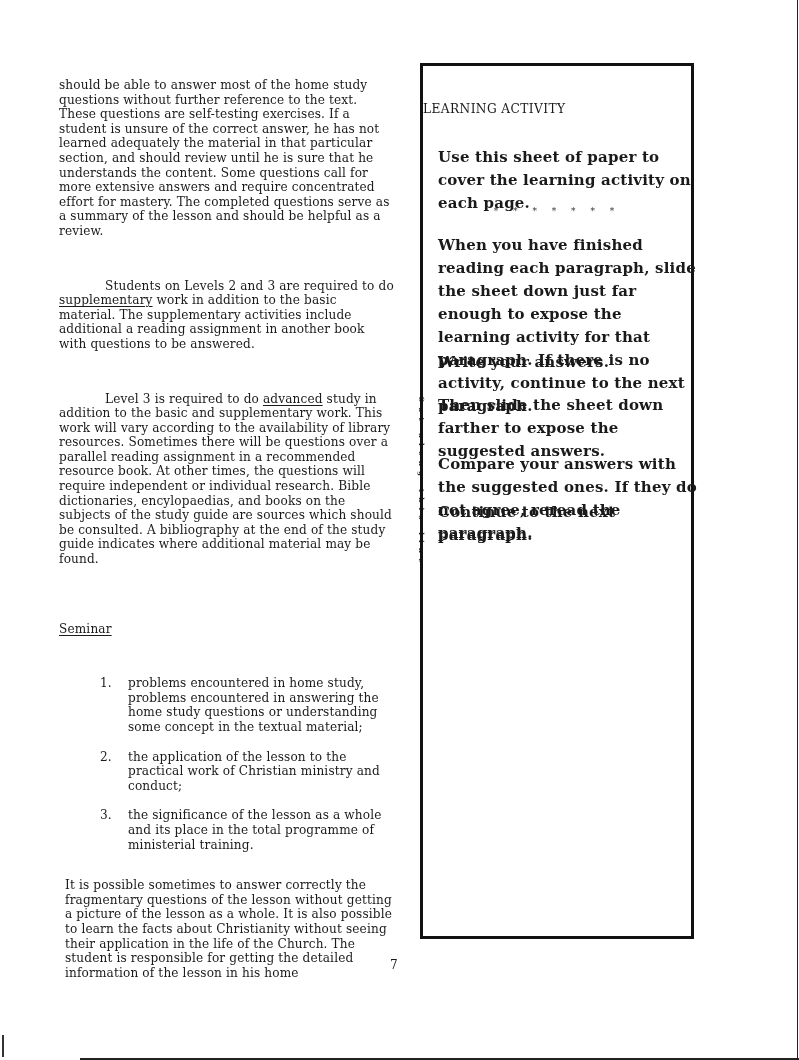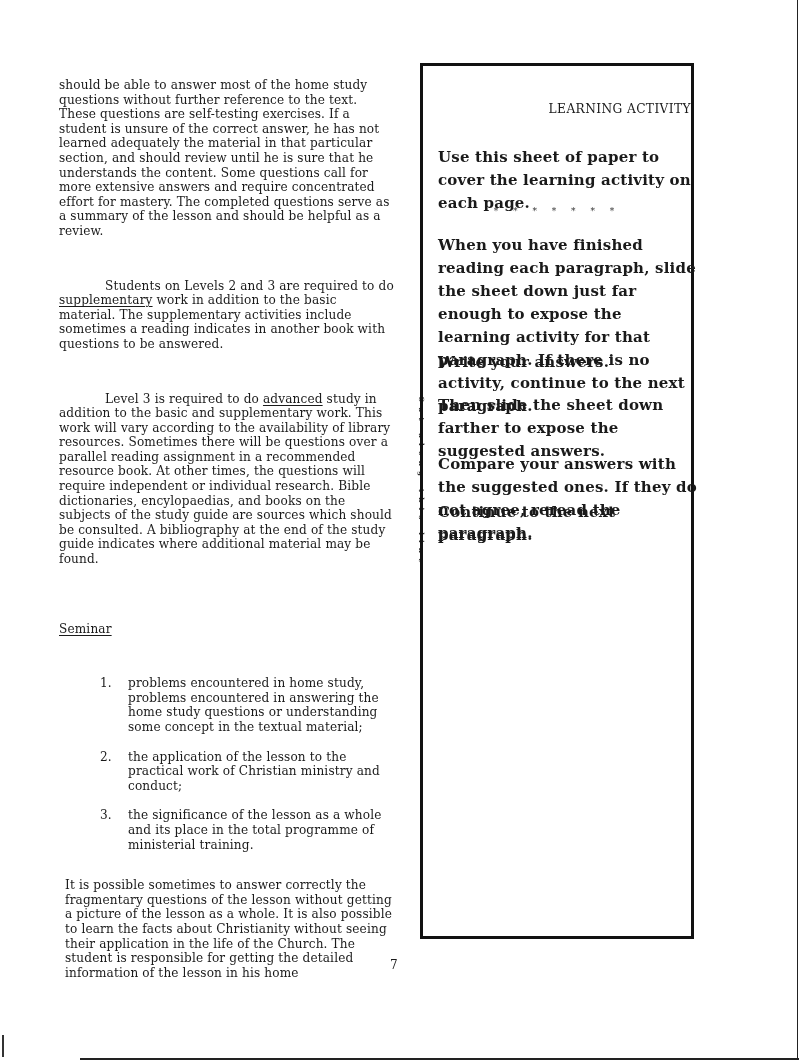--- a/index.html
+++ b/index.html
@@ -21,39 +21,39 @@
   .list li { position: relative; padding-left: 81px; width: 270px; }
   .list li .num { position: absolute; left: 53px; top: 0; }
   .list li + li { margin-top: 15px; }
 
   .cut-line { position: absolute; left: 414px; top: 392px; width: 14px; height: 180px; }
   .cut-line span { position: absolute; left: 7px; top: 90px; transform: translate(-50%, -50%) rotate(90deg);
                    white-space: nowrap; font-size: 7px; letter-spacing: 5.2px; font-weight: bold; color: #333; }
 
   .activity-box { position: absolute; left: 420px; top: 63px; width: 268px; height: 870px;
                   border: 3px solid #111; padding: 0; }
-  .activity-box .title { position: absolute; left: 0; top: 36px; width: 100%; text-align: right;
+  .activity-box .title { position: absolute; left: 0; top: 36px; width: 100%; text-align: left;
                          font-size: 12.2px; letter-spacing: 0.4px; }
   .box-text { position: absolute; left: 15px; width: 260px; font-size: 15px; line-height: 23px; letter-spacing: 0.2px; font-weight: bold; }
   .box-text p { margin: 0; }
   .stars { position: absolute; left: 0; top: 140px; width: 100%; text-align: center; font-size: 9px; letter-spacing: 6px; color: #333; }
 
   .page-number { position: absolute; left: 390px; top: 958px; font-size: 12px; }
 </style>
 </head>
 <body>
 
 <div class="page-edge-right"></div>
 <div class="page-edge-bottom"></div>
 <div class="page-edge-left"></div>
 
 <div class="left-col">
   <p>should be able to answer most of the home study questions without further reference to the text. These questions are self-testing exercises.  If a student is unsure of the correct answer, he has not learned adequately the material in that particular section, and should review until he is sure that he understands the content.  Some questions call for more extensive answers and require concentrated effort for mastery.  The completed questions serve as a summary of the lesson and should be helpful as a review.</p>
   <div class="gap-lg"></div>
-  <p class="indent"><span>Students on Levels 2 and 3 are required to do </span><span class="u">supplementary</span><span> work in addition to the basic material.  The supplementary activities include sometimes a reading indicates in another book with questions to be answered.</span></p>
+  <p class="indent"><span>Students on Levels 2 and 3 are required to do </span><span class="u">supplementary</span><span> work in addition to the basic material.  The supplementary activities include additional a reading assignment in another book with questions to be answered.</span></p>
   <div class="gap-lg"></div>
   <p class="indent"><span>Level 3 is required to do </span><span class="u">advanced</span><span> study in addition to the basic and supplementary work.  This work will vary according to the availability of library resources.  Sometimes there will be questions over a parallel reading assignment in a recommended resource book.  At other times, the questions will require independent or individual research.  Bible dictionaries, encylopaedias, and books on the subjects of the study guide are sources which should be consulted.  A bibliography at the end of the study guide indicates where additional material may be found.</span></p>
   <div style="height:31px"></div>
   <p class="section-heading">Seminar</p>
   <div class="gap-md"></div>
   <div class="gap-md"></div>
   <ol class="list">
     <li><span class="num">1.</span><span>problems encountered in home study, problems encountered in answering the home study questions or understanding some concept in the textual material;</span></li>
     <li><span class="num">2.</span><span>the application of the lesson to the practical work of Christian ministry and conduct;</span></li>
     <li><span class="num">3.</span><span>the significance of the lesson as a whole and its place in the total programme of ministerial training.</span></li>

